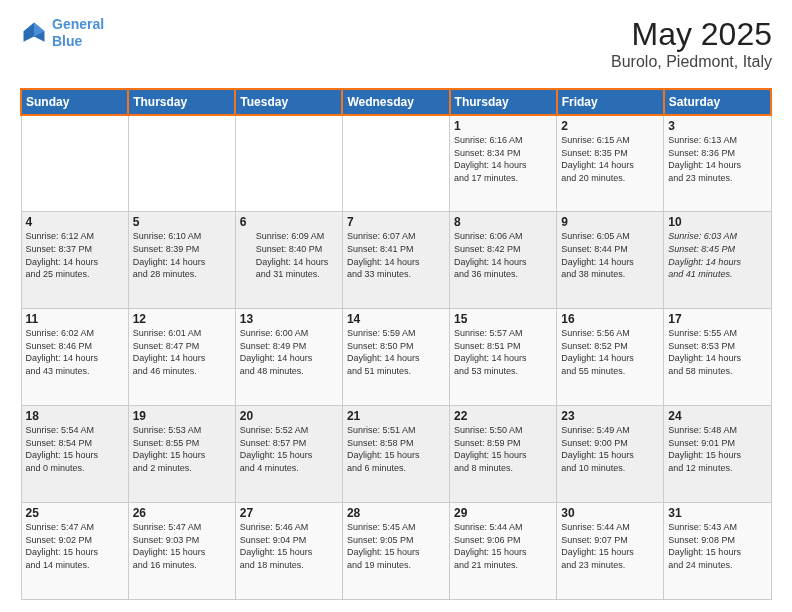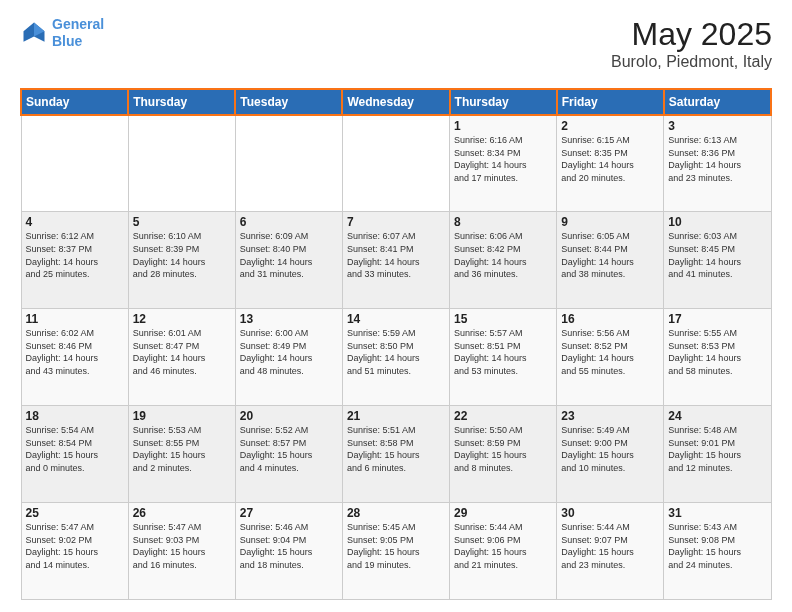--- a/index.html
+++ b/index.html
@@ -170,21 +170,21 @@
           </td>
           <td>
             <span class="day-number">5</span>
             <div class="day-info" style="white-space: pre-line;">Sunrise: 6:10 AM
 Sunset: 8:39 PM
 Daylight: 14 hours
 and 28 minutes.</div>
           </td>
           <td>
             <span class="day-number">6</span>
-            <div class="day-info" style="white-space: pre-line;">Sunrise: 6:09 AM
+            <div class="day-info" style="white-space: pre-line; margin-left: 16px;">Sunrise: 6:09 AM
 Sunset: 8:40 PM
 Daylight: 14 hours
 and 31 minutes.</div>
           </td>
           <td>
             <span class="day-number">7</span>
             <div class="day-info" style="white-space: pre-line;">Sunrise: 6:07 AM
 Sunset: 8:41 PM
 Daylight: 14 hours
 and 33 minutes.</div>
@@ -198,21 +198,21 @@
           </td>
           <td>
             <span class="day-number">9</span>
             <div class="day-info" style="white-space: pre-line;">Sunrise: 6:05 AM
 Sunset: 8:44 PM
 Daylight: 14 hours
 and 38 minutes.</div>
           </td>
           <td>
             <span class="day-number">10</span>
-            <div class="day-info" style="white-space: pre-line;">Sunrise: 6:03 AM
+            <div class="day-info" style="white-space: pre-line; font-style: italic;">Sunrise: 6:03 AM
 Sunset: 8:45 PM
 Daylight: 14 hours
 and 41 minutes.</div>
           </td>
         </tr>
         <tr>
           <td>
             <span class="day-number">11</span>
             <div class="day-info" style="white-space: pre-line;">Sunrise: 6:02 AM
 Sunset: 8:46 PM

